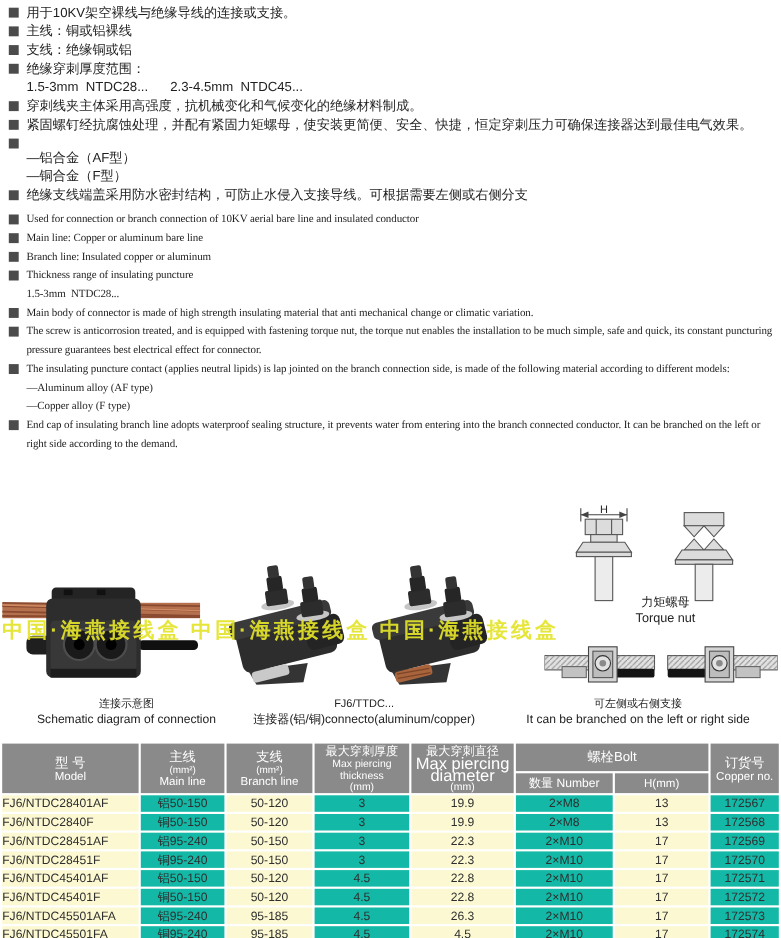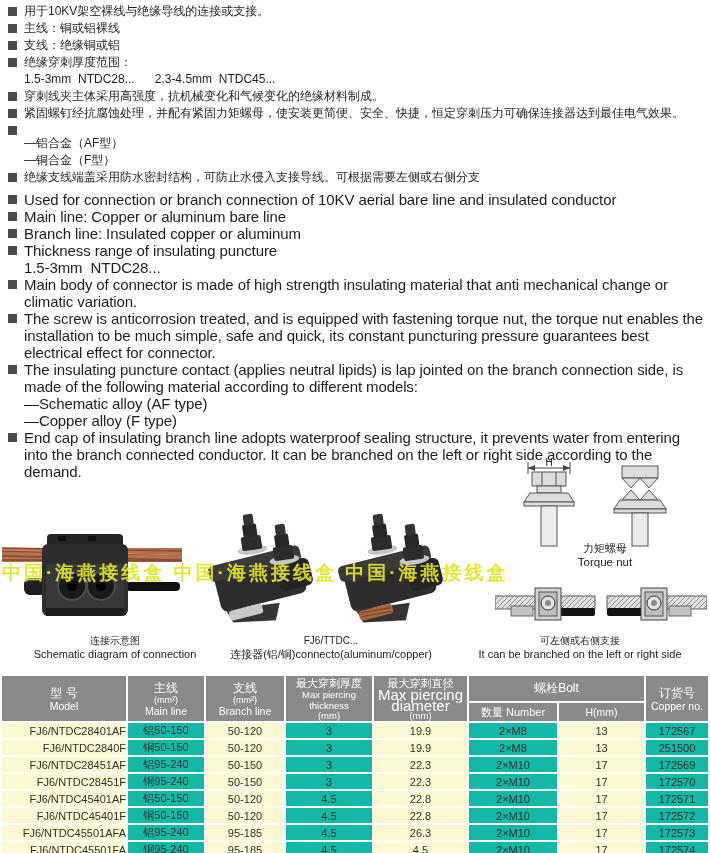--- a/index.html
+++ b/index.html
@@ -7,21 +7,21 @@
         font-family:"Liberation Sans","DejaVu Sans",sans-serif;color:#1c1c1c;}
 
   
   .features{position:absolute;left:0;top:0;width:618px;padding:3px 6px 0 8px;box-sizing:border-box;}
   .feat-block{width:696px;}
   .feat-block.en{margin-top:5px;}
   .feat-line{display:flex;align-items:flex-start;}
   .feat-line .bullet{flex:0 0 9px;width:9px;height:9px;background:#4b4b4b;margin:4px 7px 0 0;}
   .feat-line.sub{padding-left:16px;}
   .ftext{font-size:12px;line-height:17px;white-space:pre-wrap;color:#1e1e1e;}
-  .feat-block.en .ftext{font-size:15px;letter-spacing:-0.1px;}
+  .feat-block.en .ftext{font-size:10px;letter-spacing:-0.1px;font-family:Liberation Serif, serif;}
 
   
   .figures{position:absolute;left:0;top:452px;width:710px;height:224px;}
   .fig{position:absolute;}
   .watermark{position:absolute;left:2px;top:108px;width:560px;font-size:19px;font-weight:bold;
              color:#e4e42a;letter-spacing:3px;white-space:nowrap;overflow:hidden;z-index:6;opacity:.92;}
   .caption{position:absolute;top:182px;text-align:center;z-index:7;}
   .caption .zh{font-size:10px;line-height:13px;color:#222;}
   .caption .en{font-size:11px;line-height:14px;color:#222;}
   .tq-label{position:absolute;left:540px;top:90px;width:130px;text-align:center;z-index:7;}
@@ -33,21 +33,21 @@
   table.spec{border-collapse:separate;border-spacing:2px;width:710px;table-layout:fixed;}
   table.spec th,table.spec td{padding:0;margin:0;overflow:hidden;}
   th{background:#8a8a8a;color:#fff;font-weight:normal;vertical-align:middle;text-align:center;}
   .th-zh{font-size:12px;line-height:14px;}
   .th-en{font-size:10.5px;line-height:12px;}
   .th-sub{font-size:9px;line-height:10px;}
   tr.h1 th{height:22px;}
   tr.h2 th{height:16px;}
   th.tall{height:40px;}
   td{font-size:11px;height:15px;text-align:center;color:#2e2e2e;vertical-align:middle;}
-  td.c0{text-align:right;padding-left:18px;}
+  td.c0{text-align:left;padding-left:18px;}
   td.y{background:#fcf9d2;}
   td.g{background:#14b8a6;}
 
   svg{display:block;}
 </style>
 </head>
 <body>
 
 <div class="page">
 
@@ -120,21 +120,21 @@
         </div>
         <div class="feat-line">
           <span class="bullet"></span>
           <span class="ftext">The screw is anticorrosion treated, and is equipped with fastening torque nut, the torque nut enables the installation to be much simple, safe and quick, its constant puncturing pressure guarantees best electrical effect for connector.</span>
         </div>
         <div class="feat-line">
           <span class="bullet"></span>
           <span class="ftext">The insulating puncture contact (applies neutral lipids) is lap jointed on the branch connection side, is made of the following material according to different models:</span>
         </div>
         <div class="feat-line sub">
-          <span class="ftext">—Schematic alloy (AF type)</span>
+          <span class="ftext">—Aluminum alloy (AF type)</span>
         </div>
         <div class="feat-line sub">
           <span class="ftext">—Copper alloy (F type)</span>
         </div>
         <div class="feat-line">
           <span class="bullet"></span>
           <span class="ftext">End cap of insulating branch line adopts waterproof sealing structure, it prevents water from entering into the branch connected conductor. It can be branched on the left or right side according to the demand.</span>
         </div>
       </div>
   </div>
@@ -352,21 +352,21 @@
             <td class="c7 g">172567</td>
           </tr>
           <tr>
             <td class="c0 y">FJ6/NTDC2840F</td>
             <td class="c1 g">铜50-150</td>
             <td class="c2 y">50-120</td>
             <td class="c3 g">3</td>
             <td class="c4 y">19.9</td>
             <td class="c5 g">2×M8</td>
             <td class="c6 y">13</td>
-            <td class="c7 g">251500</td>
+            <td class="c7 g">172568</td>
           </tr>
           <tr>
             <td class="c0 y">FJ6/NTDC28451AF</td>
             <td class="c1 g">铝95-240</td>
             <td class="c2 y">50-150</td>
             <td class="c3 g">3</td>
             <td class="c4 y">22.3</td>
             <td class="c5 g">2×M10</td>
             <td class="c6 y">17</td>
             <td class="c7 g">172569</td>

